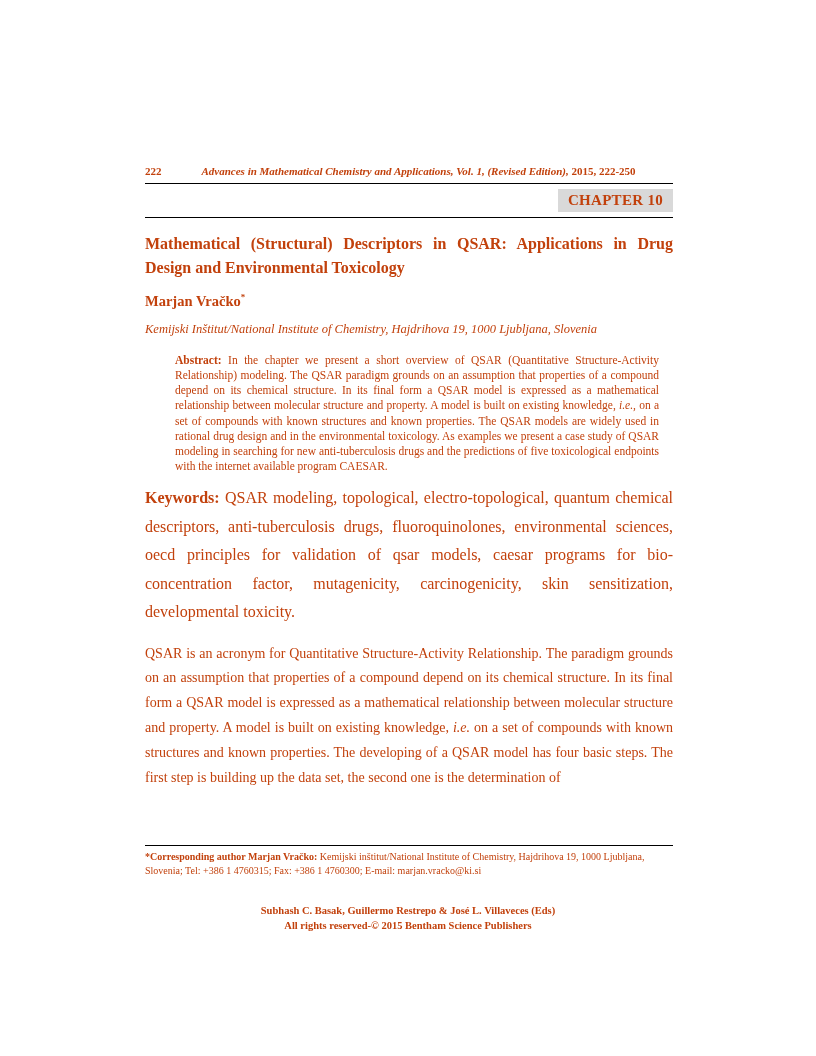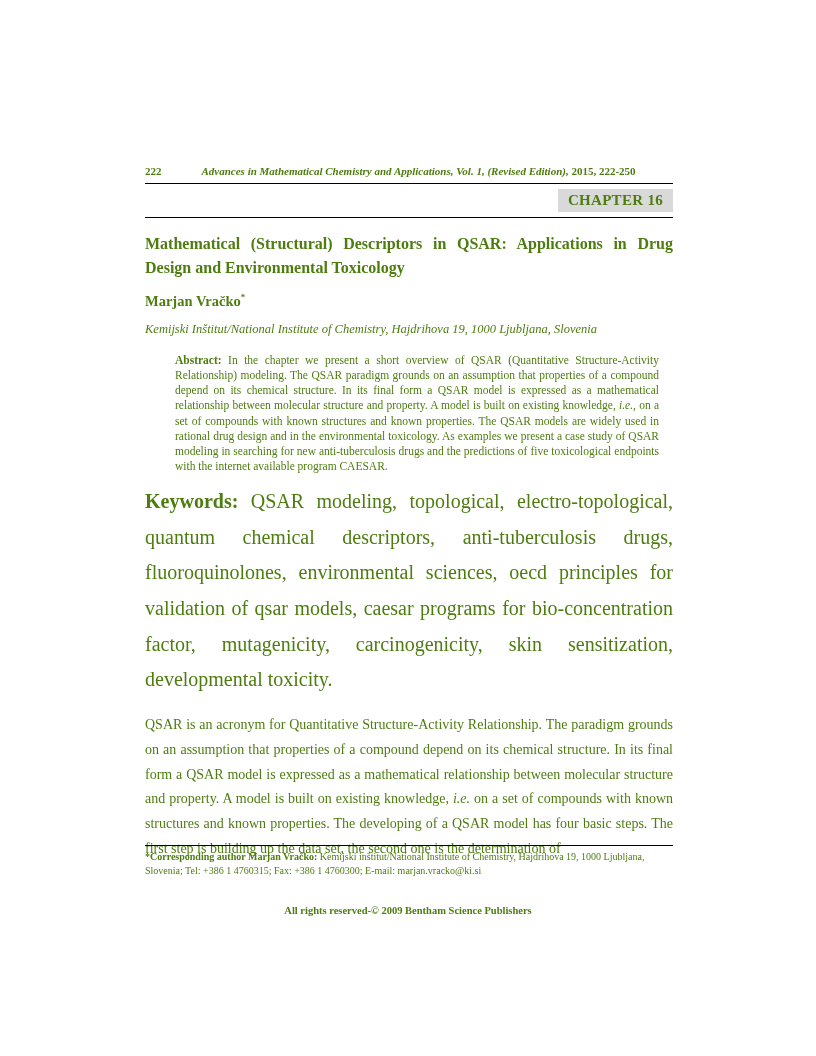--- a/index.html
+++ b/index.html
@@ -3,21 +3,21 @@
 <meta charset="utf-8">
 <style>
   * { margin: 0; padding: 0; box-sizing: border-box; }
   html, body { background: #ffffff; }
   .page {
     position: relative;
     width: 816px;
     height: 1056px;
     background: #ffffff;
     font-family: "Liberation Serif", "DejaVu Serif", serif;
-    color: #4d7c0f;
+    color: #c2410c;
     overflow: hidden;
   }
   .content {
     position: absolute;
     left: 145px;
     top: 128px;
     width: 528px;
   }
   .running-header {
     display: flex;
@@ -65,21 +65,21 @@
   .abstract {
     margin: 16px 14px 0 30px;
     font-size: 11.5px;
     line-height: 1.32;
     text-align: justify;
   }
   .abstract .lbl { font-weight: bold; }
   .abstract .it { font-style: italic; }
   .keywords {
     margin-top: 10px;
-    font-size: 20px;
+    font-size: 16px;
     line-height: 1.78;
     text-align: justify;
   }
   .keywords .lbl { font-weight: bold; }
   .section-heading {
     margin-top: 14px;
     font-size: 14px;
     font-weight: bold;
     letter-spacing: 0.2px;
   }
@@ -119,21 +119,21 @@
 <div class="page">
 
   <div class="content">
 
     <div class="running-header">
       <span class="pgnum">222</span>
       <span class="journal"><span>Advances in Mathematical Chemistry and Applications, Vol. 1, (Revised Edition),</span><span class="yearpages"> 2015, 222-250</span></span>
     </div>
 
     <div class="chapter-row">
-      <div class="chapter-badge">CHAPTER 16</div>
+      <div class="chapter-badge">CHAPTER 10</div>
     </div>
 
     <h1 class="title">Mathematical (Structural) Descriptors in QSAR: Applications in Drug Design and Environmental Toxicology</h1>
 
     <div class="author-line"><span>Marjan Vračko</span><sup>*</sup></div>
 
     <div class="affiliation">Kemijski Inštitut/National Institute of Chemistry, Hajdrihova 19, 1000 Ljubljana, Slovenia</div>
 
     <p class="abstract"><span class="lbl">Abstract:</span><span> In the chapter we present a short overview of QSAR (Quantitative Structure-Activity Relationship) modeling. The QSAR paradigm grounds on an assumption that properties of a compound depend on its chemical structure. In its final form a QSAR model is expressed as a mathematical relationship between molecular structure and property. A model is built on existing knowledge, </span><span class="it">i.e.,</span><span> on a set of compounds with known structures and known properties. The QSAR models are widely used in rational drug design and in the environmental toxicology. As examples we present a case study of QSAR modeling in searching for new anti-tuberculosis drugs and the predictions of five toxicological endpoints with the internet available program CAESAR.</span></p>
 
@@ -142,16 +142,17 @@
 
     <p class="body-text"><span>QSAR is an acronym for Quantitative Structure-Activity Relationship. The paradigm grounds on an assumption that properties of a compound depend on its chemical structure. In its final form a QSAR model is expressed as a mathematical relationship between molecular structure and property. A model is built on existing knowledge, </span><span class="it">i.e.</span><span> on a set of compounds with known structures and known properties. The developing of a QSAR model has four basic steps. The first step is building up the data set, the second one is the determination of</span></p>
 
   </div>
 
   <div class="footnote-area">
     <p><span class="lbl">*Corresponding author Marjan Vračko:</span><span> Kemijski inštitut/National Institute of Chemistry, Hajdrihova 19, 1000 Ljubljana, Slovenia; Tel: +386 1 4760315; Fax: +386 1 4760300; E-mail: marjan.vracko@ki.si</span></p>
   </div>
 
   <div class="publisher-footer">
-    <div>All rights reserved-© 2009 Bentham Science Publishers</div>
+    <div>Subhash C. Basak, Guillermo Restrepo &amp; José L. Villaveces (Eds)</div>
+    <div>All rights reserved-© 2015 Bentham Science Publishers</div>
   </div>
 
 </div>
 
 </body></html>

